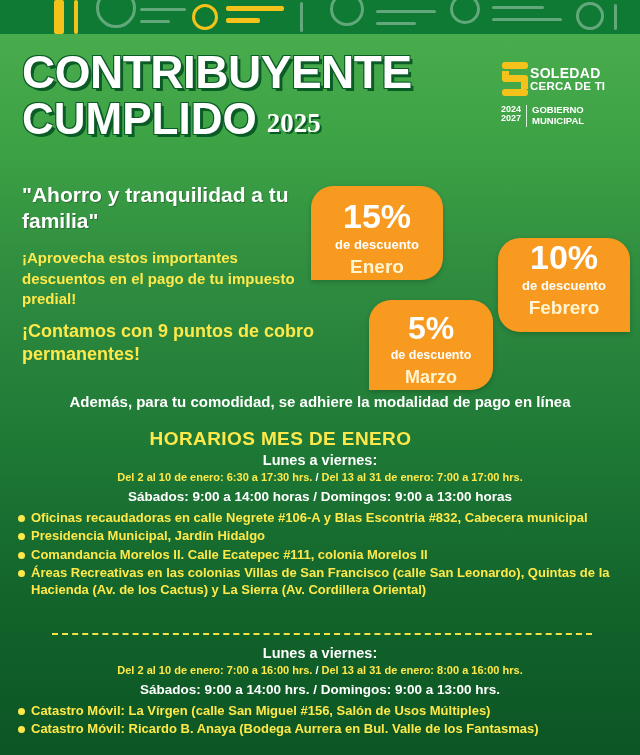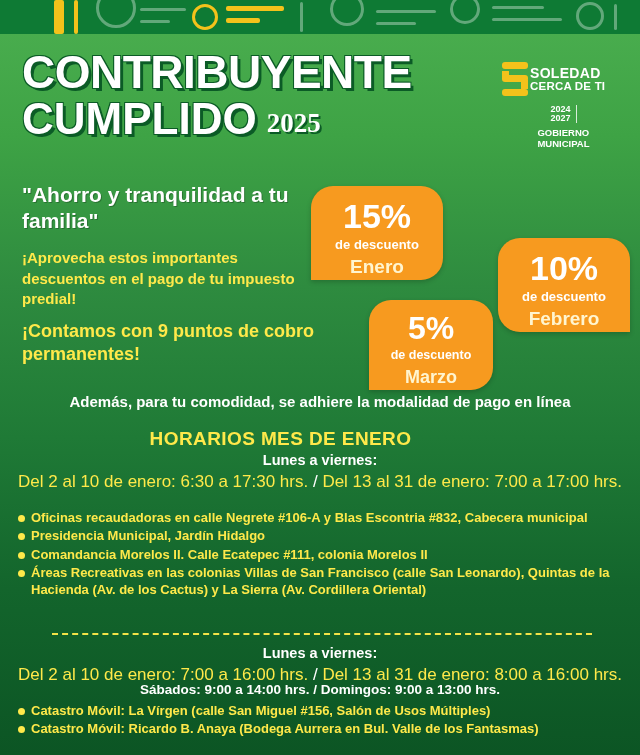--- a/index.html
+++ b/index.html
@@ -53,21 +53,21 @@
   }
 
   
   .logos { position: absolute; right: 14px; top: 62px; width: 126px; text-align: left; }
   .logo-row { display: flex; align-items: center; }
   .s-mark { width: 30px; height: 34px; position: relative; }
   .s-mark .sa { position: absolute; background: #f4c21b; }
   .brand-txt { line-height: 1.05; }
   .brand-txt .b1 { font-size: 14px; font-weight: 800; color: #ffffff; letter-spacing: 0.3px; }
   .brand-txt .b2 { font-size: 11.5px; font-weight: 800; color: #ffffff; letter-spacing: 0.2px; }
-  .gob { display: flex; align-items: center; gap: 5px; margin-top: 9px; margin-left: 1px; flex-direction: column; }
+  .gob { display: flex; gap: 5px; margin-top: 9px; margin-left: 1px; }
   .gob .years { font-size: 9px; font-weight: 800; color: #ffffff; line-height: 1.0; text-align: center;
                 border-right: 1px solid rgba(255,255,255,.8); padding-right: 5px; }
   .gob .gtxt { font-size: 9.5px; font-weight: 800; color: #ffffff; line-height: 1.15; }
 
   
   .quote {
     position: absolute; left: 22px; top: 182px; width: 300px;
     font-size: 21px; font-weight: 800; color: #ffffff; line-height: 1.24;
     text-shadow: 1px 1px 0 rgba(0,0,0,.25);
   }
@@ -90,21 +90,21 @@
   .bubble .mo { font-weight: 700; color: #fff5d0; line-height: 1; }
 
   .b15 { left: 311px; top: 186px; width: 132px; height: 94px;
          border-radius: 22px 22px 22px 0; }
   .b15 .pct { font-size: 34px; margin-top: 13px; }
   .b15 .de  { font-size: 13px; margin-top: 5px; }
   .b15 .mo  { font-size: 19px; margin-top: 6px; }
 
   .b10 { left: 498px; top: 238px; width: 132px; height: 94px;
          border-radius: 22px 22px 0 22px; }
-  .b10 .pct { font-size: 34px; margin-top: 13px; }
+  .b10 .pct { font-size: 34px; margin-top: 2px; }
   .b10 .de  { font-size: 13px; margin-top: 5px; }
   .b10 .mo  { font-size: 19px; margin-top: 6px; }
 
   .b5  { left: 369px; top: 300px; width: 124px; height: 90px;
          border-radius: 22px 22px 22px 0; }
   .b5 .pct { font-size: 32px; margin-top: 12px; }
   .b5 .de  { font-size: 12.5px; margin-top: 5px; }
   .b5 .mo  { font-size: 18px; margin-top: 6px; }
 
   
@@ -113,21 +113,21 @@
     font-size: 15px; font-weight: 800; color: #ffffff;
   }
 
   
   .sched-title {
     position: absolute; left: 0; top: 428px; width: 561px; text-align: center;
     font-size: 19px; font-weight: 900; color: #ffe94a; letter-spacing: 0.4px;
   }
   .block { position: absolute; width: 640px; text-align: center; }
   .lun { font-size: 14.5px; font-weight: 800; color: #ffffff; }
-  .hrs { font-size: 17px; font-weight: 400; color: #ffe94a; line-height: 1.45; }
+  .hrs { font-size: 11px; font-weight: 700; color: #ffe94a; line-height: 1.45; }
   .hrs .wh { color: #ffffff; }
   .sab { font-size: 13.5px; font-weight: 800; color: #ffffff; }
 
   .list { position: absolute; left: 18px; width: 612px; }
   .li {
     display: flex; align-items: flex-start; gap: 6px;
     font-size: 13px; font-weight: 800; color: #ffe94a; line-height: 1.26;
     margin-bottom: 2px; text-align: left;
   }
   .li .dot {
@@ -226,20 +226,23 @@
   <div class="block" style="top:452px;">
     <div class="lun">Lunes a viernes:</div>
   </div>
   <div class="block" style="top:470px;">
     <div class="hrs">
       <span>Del 2 al 10 de enero: 6:30 a 17:30 hrs.</span>
       <span class="wh">/</span>
       <span>Del 13 al 31 de enero: 7:00 a 17:00 hrs.</span>
     </div>
   </div>
+  <div class="block" style="top:489px;">
+    <div class="sab">Sábados: 9:00 a 14:00 horas / Domingos: 9:00 a 13:00 horas</div>
+  </div>
 
   <div class="list" style="top:510px;">
     <div class="li">
       <div class="dot"></div>
       <div class="txt">Oficinas recaudadoras en calle Negrete #106-A y Blas Escontria #832, Cabecera municipal</div>
     </div>
     <div class="li">
       <div class="dot"></div>
       <div class="txt">Presidencia Municipal, Jardín Hidalgo</div>
     </div>

